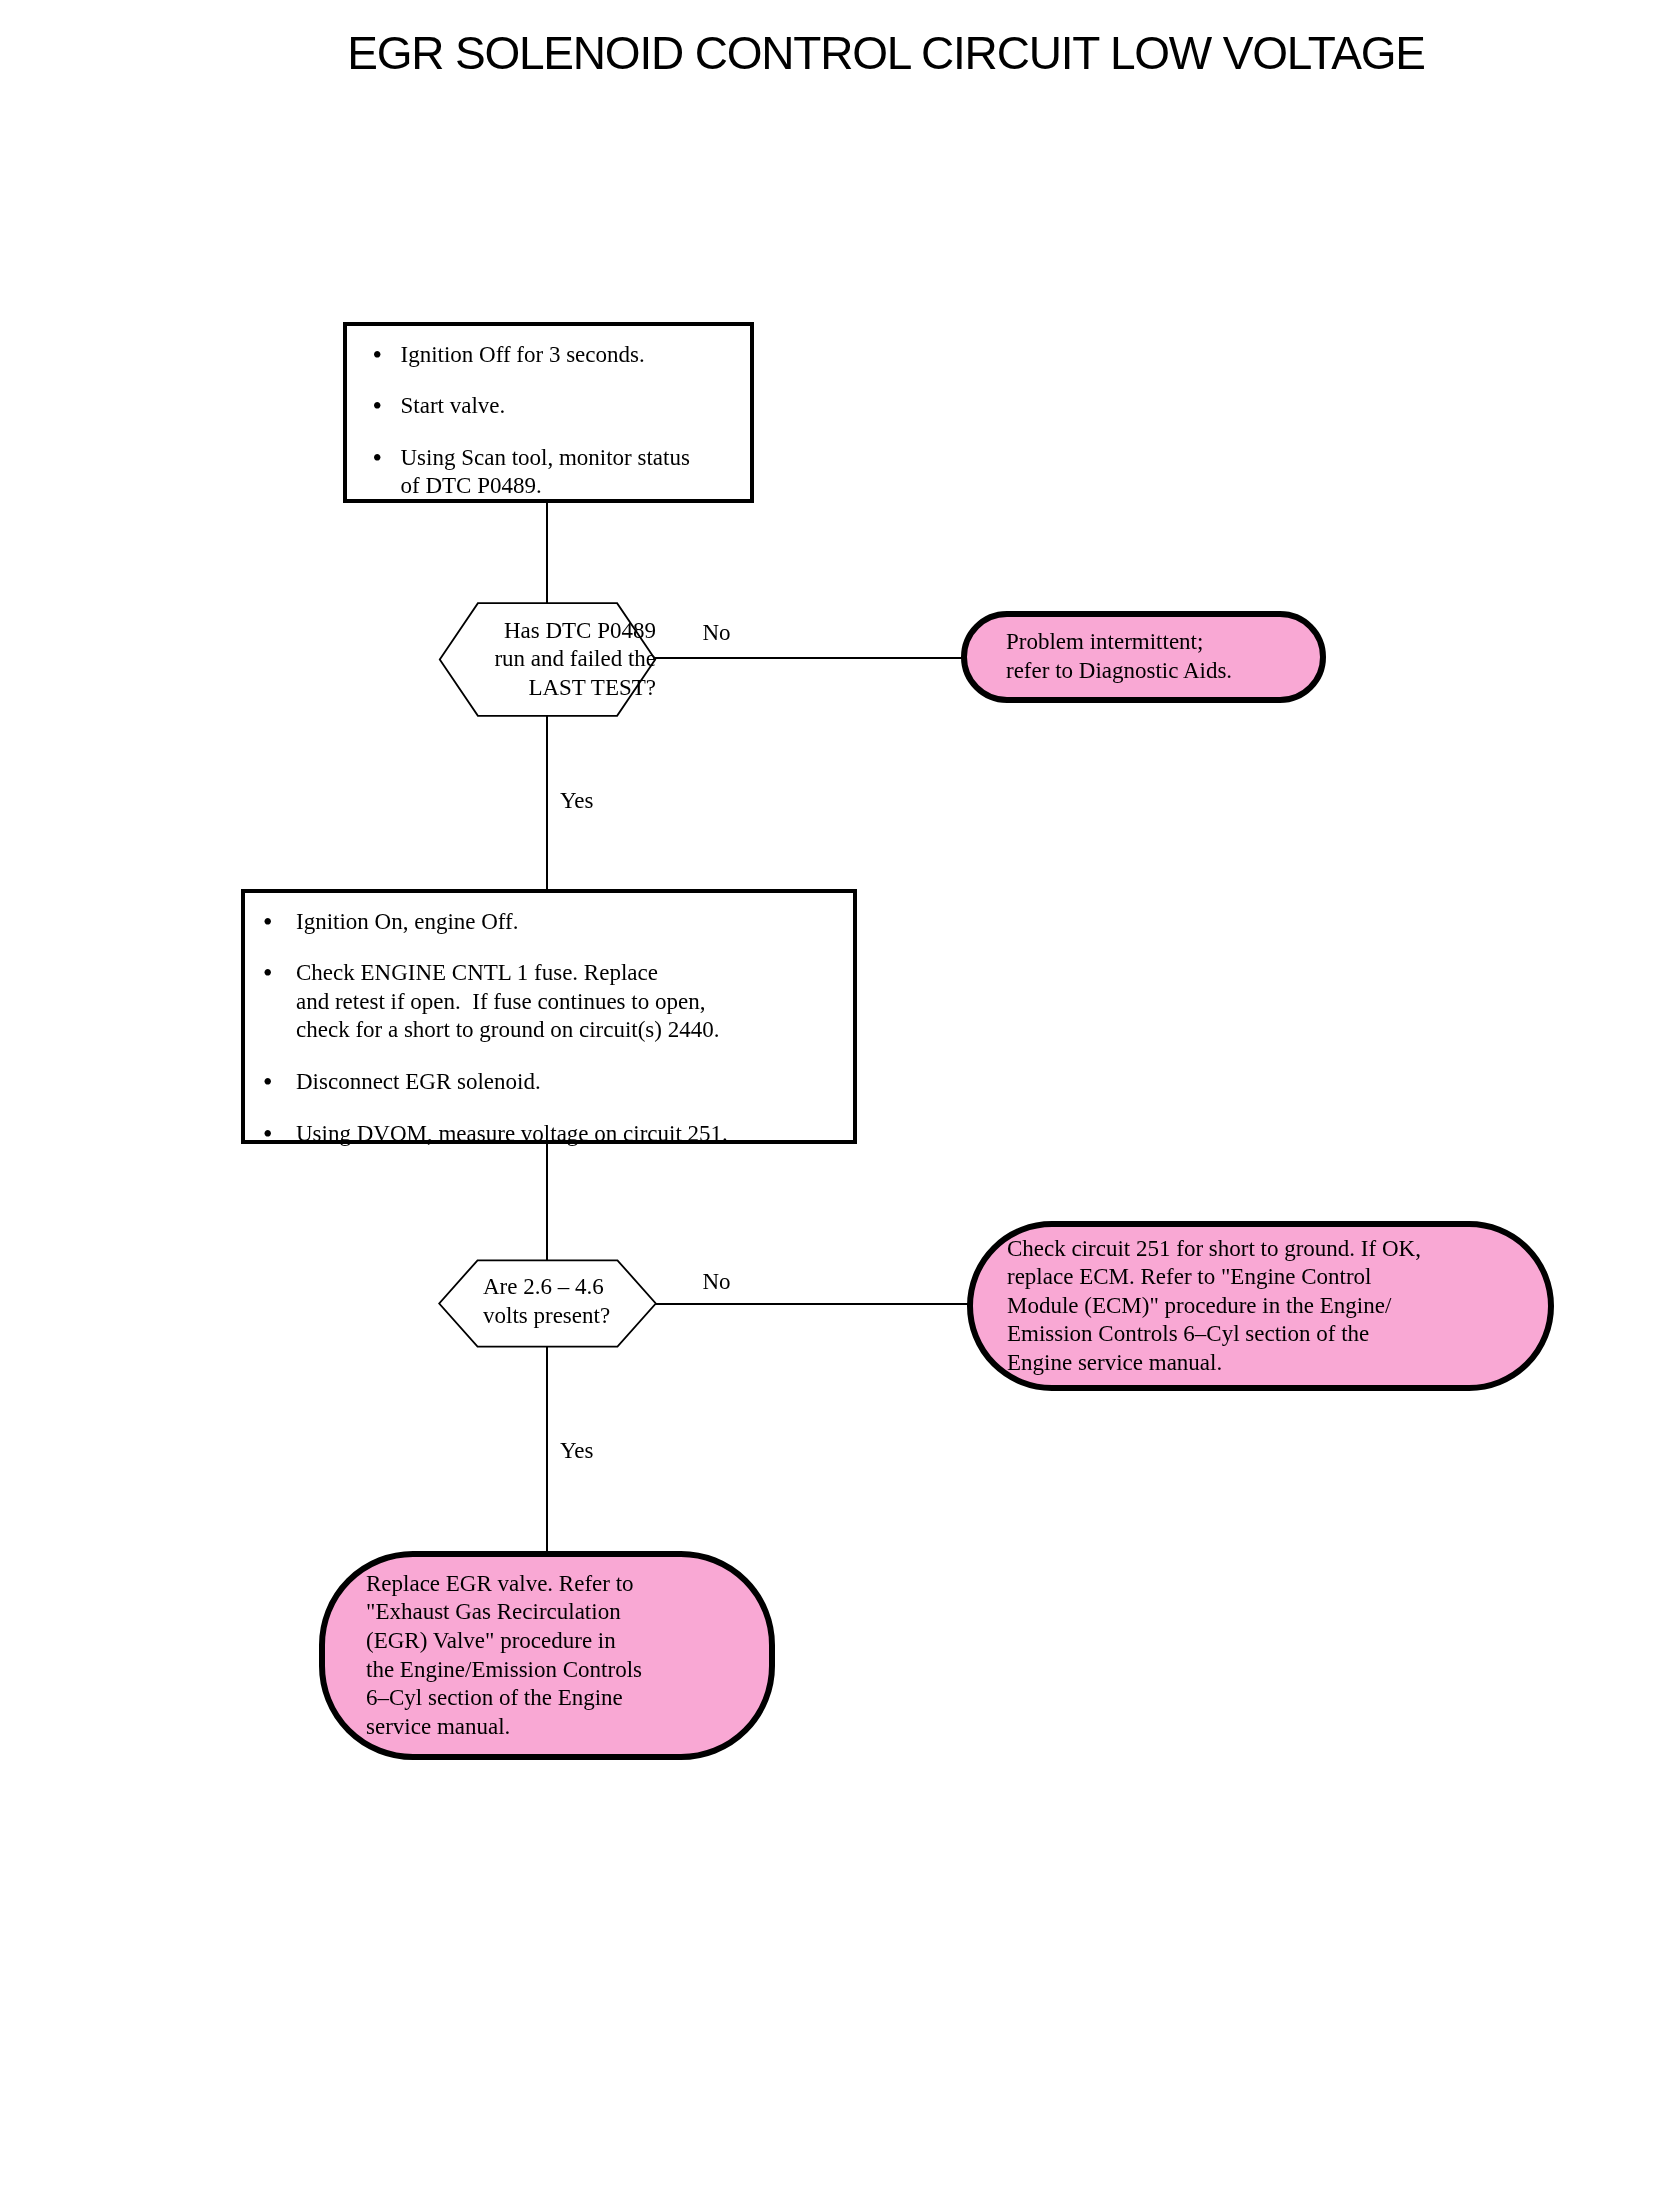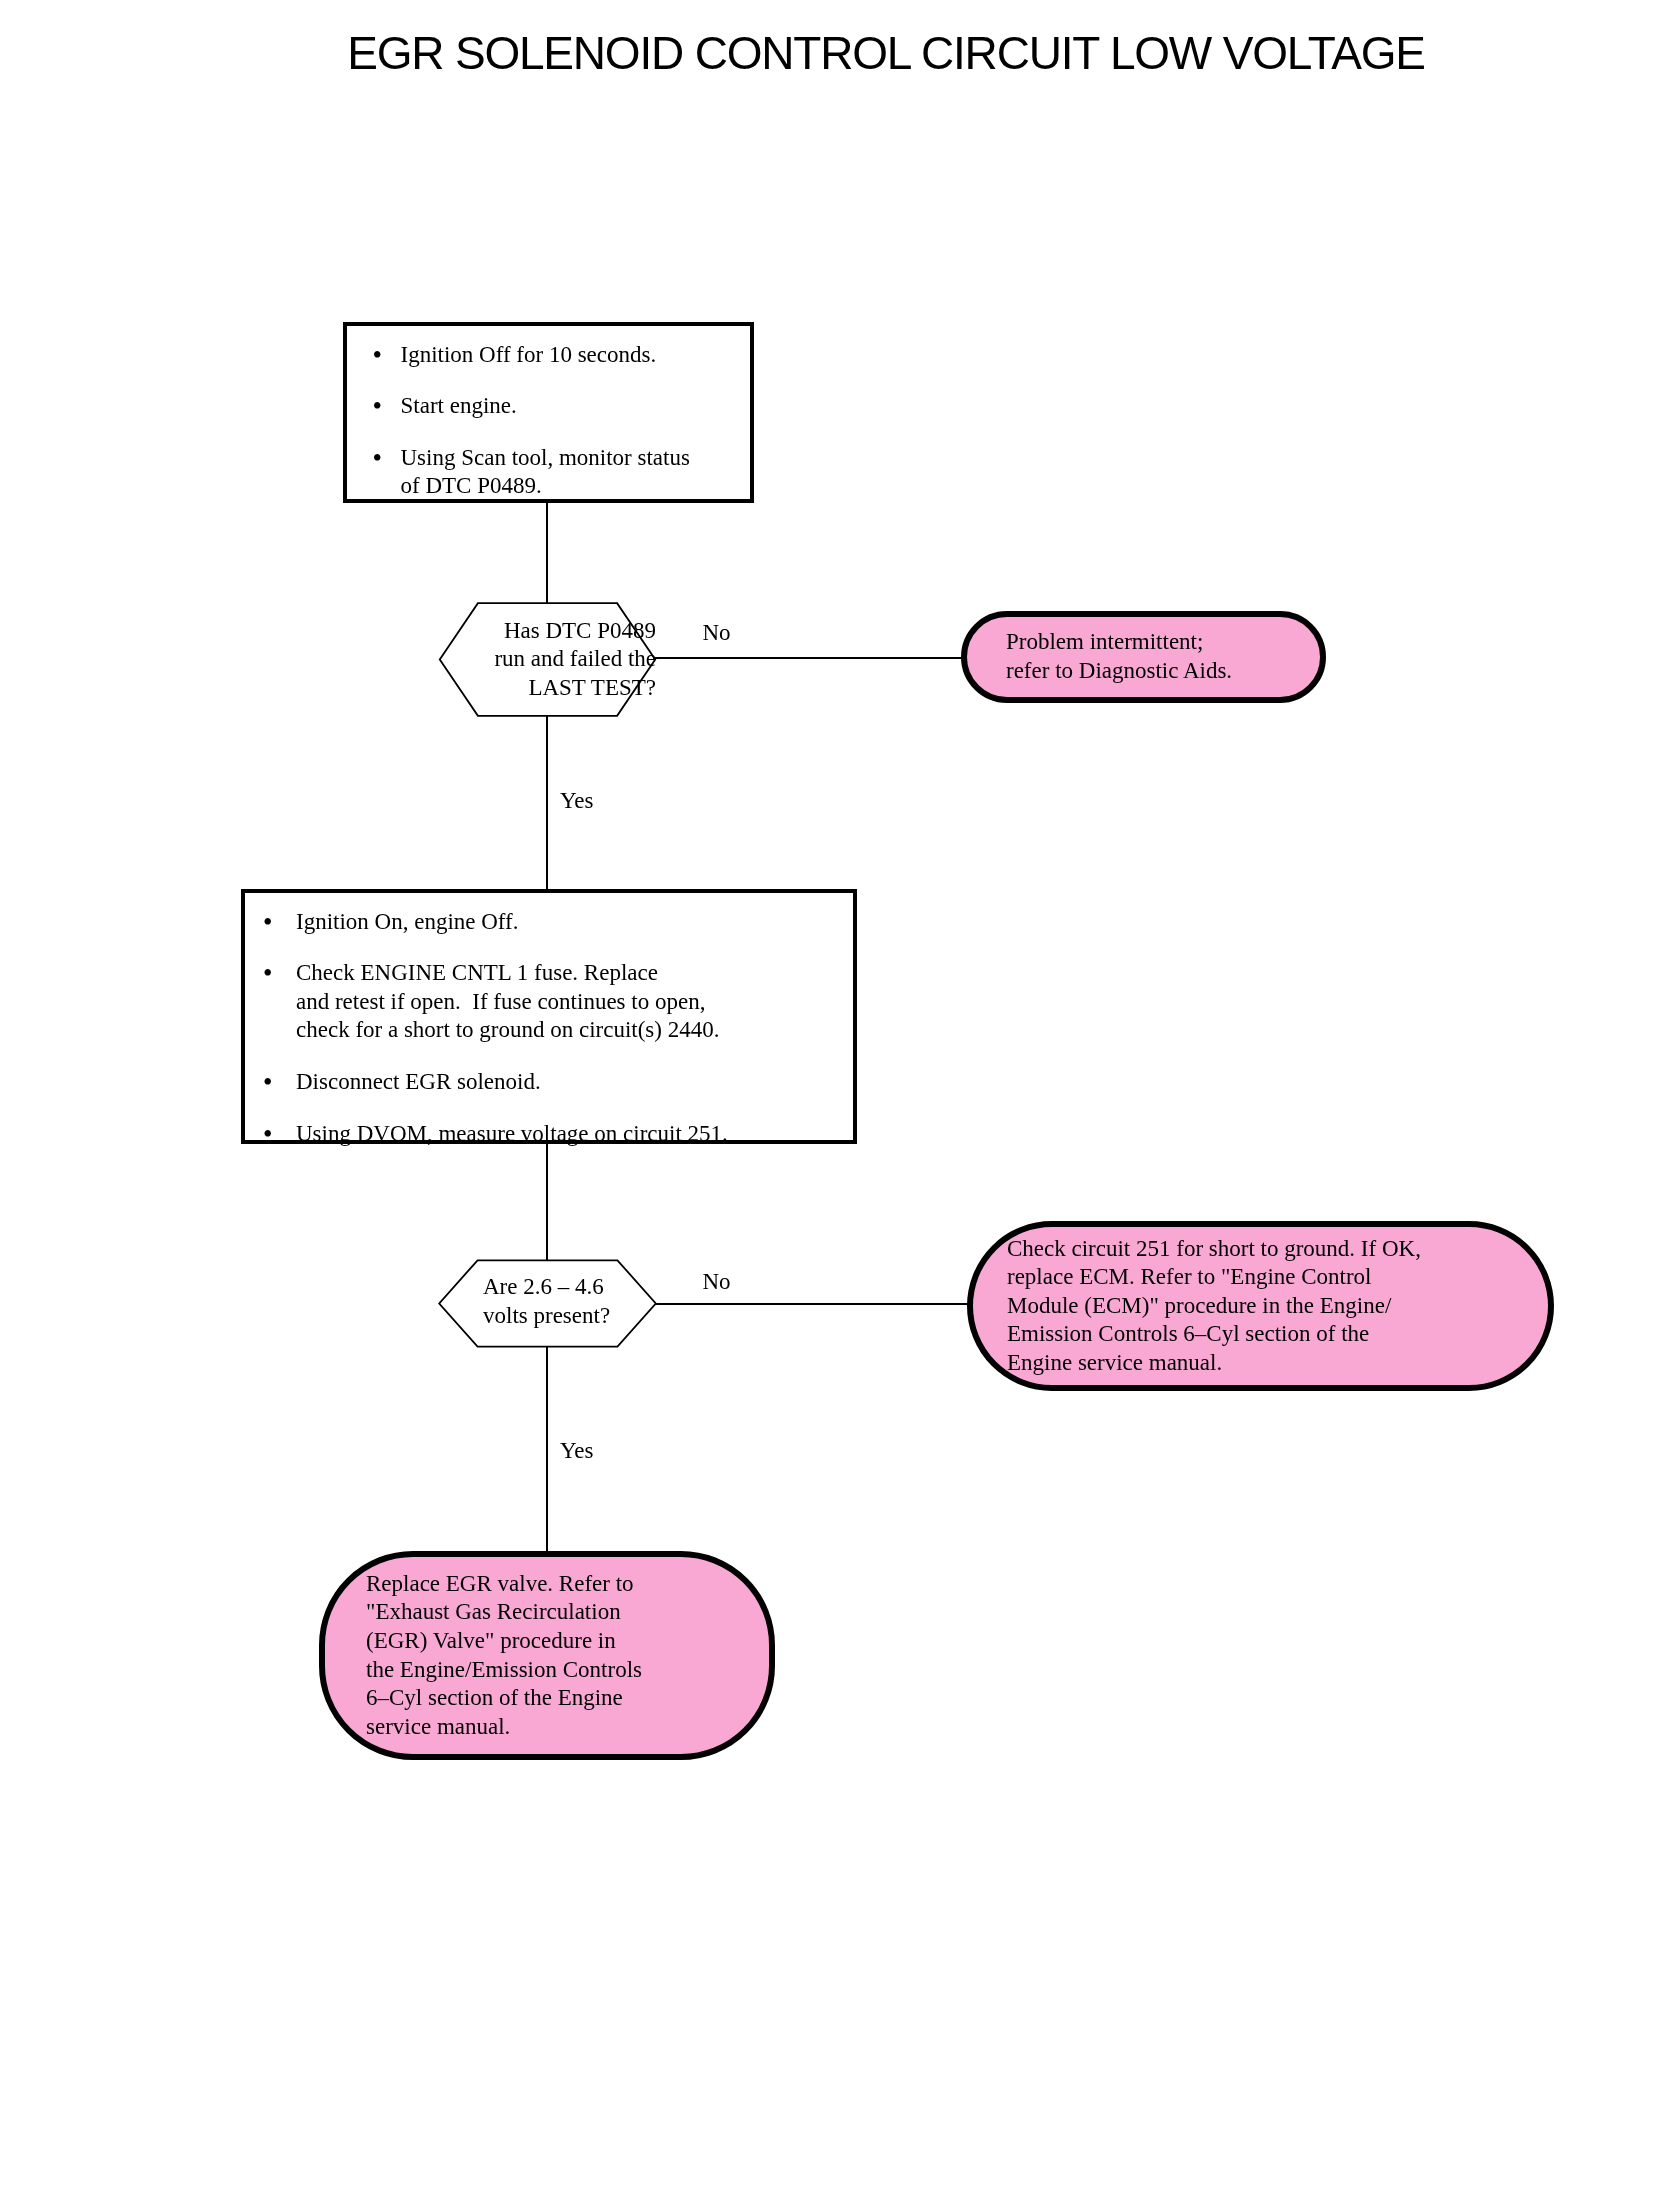--- a/index.html
+++ b/index.html
@@ -98,25 +98,25 @@
 </head>
 <body>
 
 <div class="canvas">
 
   <div class="title">EGR SOLENOID CONTROL CIRCUIT LOW VOLTAGE</div>
 
   <div class="rect-box" id="step1">
     <div class="bullet-row">
       <span class="bullet">•</span>
-      <span class="btext">Ignition Off for 10 seconds.</span>
+      <span class="btext">Ignition Off for 3 seconds.</span>
     </div>
     <div class="bullet-row">
       <span class="bullet">•</span>
-      <span class="btext">Start engine.</span>
+      <span class="btext">Start valve.</span>
     </div>
     <div class="bullet-row">
       <span class="bullet">•</span>
       <span class="btext">Using Scan tool, monitor status
 of DTC P0489.</span>
     </div>
   </div>
 
   <div class="vline" id="c1"></div>
 

